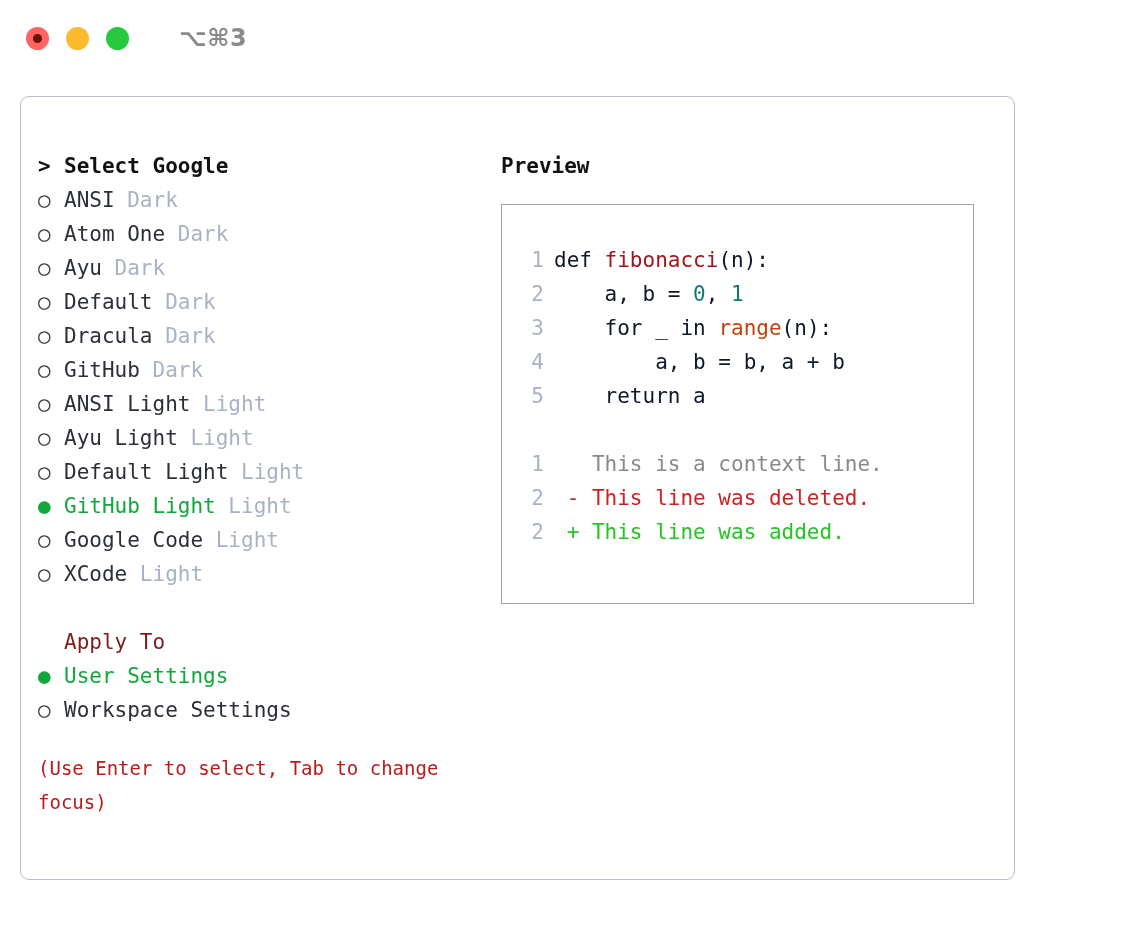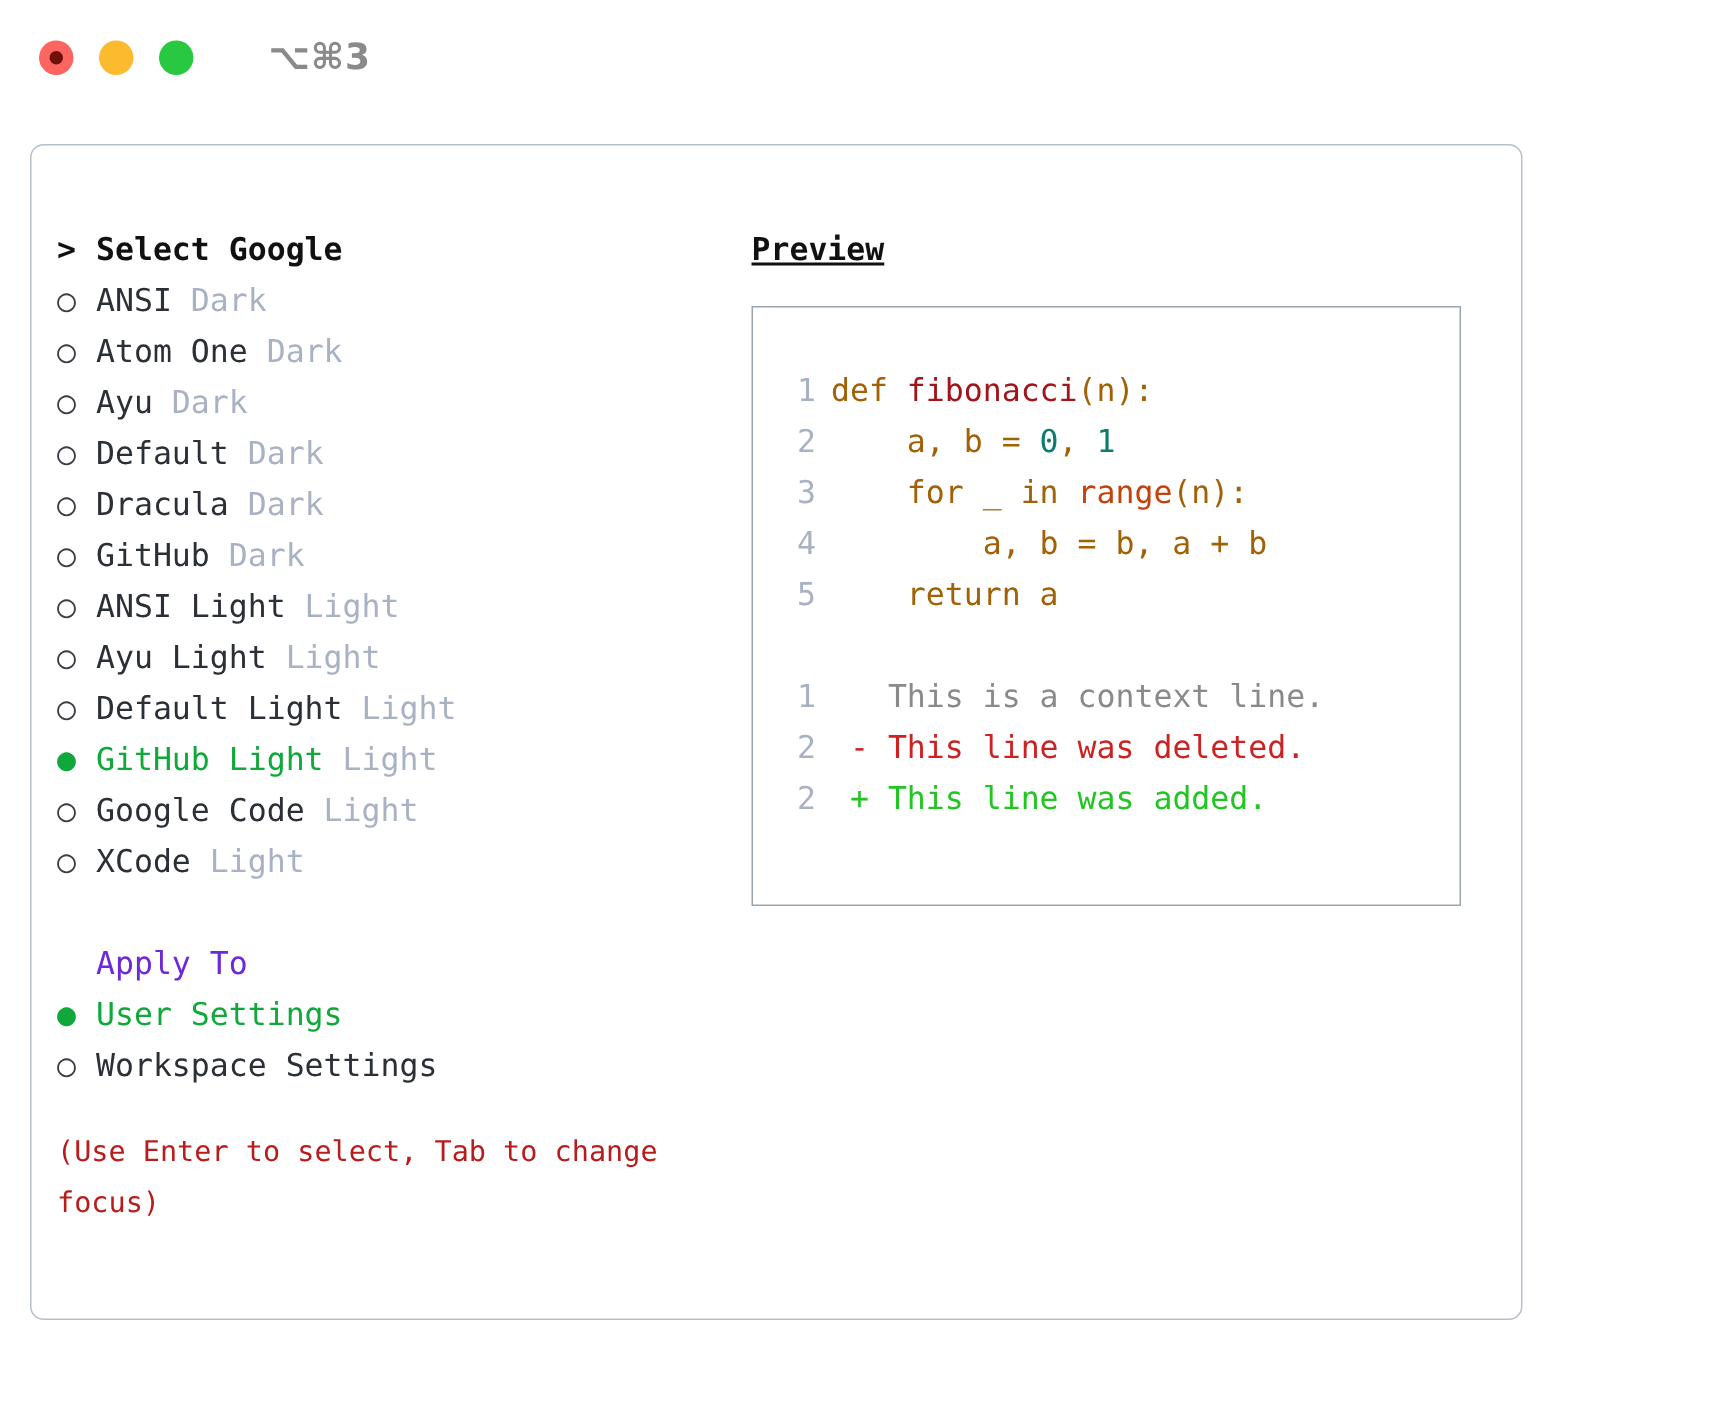--- a/index.html
+++ b/index.html
@@ -112,21 +112,21 @@
 
   .name { color: #2b2f36; }
   .row.selected .name { color: #10a83a; }
   .suffix { color: #a9b2c3; }
 
   .section-head {
     height: 34px;
     display: flex;
     align-items: center;
     font-size: 21px;
-    color: #6d28d9;
+    color: #7f1d1d;
     padding-left: 26px;
   }
   .spacer { height: 34px; }
   .spacer-half { height: 24px; }
 
   .hint {
     font-size: 19px;
     line-height: 34px;
     color: #b91c1c;
     width: 405px;
@@ -138,21 +138,20 @@
     position: absolute;
     left: 480px;
     top: 52px;
     width: 500px;
   }
   .preview-title {
     font-size: 21px;
     font-weight: 700;
     color: #111111;
     line-height: 34px;
-    text-decoration: underline;
   }
   .preview-box {
     margin-top: 21px;
     width: 473px;
     height: 400px;
     border: 1px solid #9aa5b1;
     box-sizing: border-box;
     padding-top: 38px;
     padding-left: 12px;
   }
@@ -163,21 +162,21 @@
     white-space: pre;
     display: flex;
   }
   .gutter {
     width: 30px;
     flex: 0 0 30px;
     text-align: right;
     color: #a9b2c3;
     margin-right: 10px;
   }
-  .code-text { color: #a16207; }
+  .code-text { color: #0f172a; }
   .tok-fn   { color: #a3131a; text-align: center; }
   .tok-num  { color: #0f7a6e; }
   .tok-call { color: #c2410c; }
   .diff-ctx { color: #8a8a8a; }
   .diff-del { color: #cc2222; }
   .diff-add { color: #22c522; }
   .gap { height: 34px; }
 </style>
 </head>
 <body>

